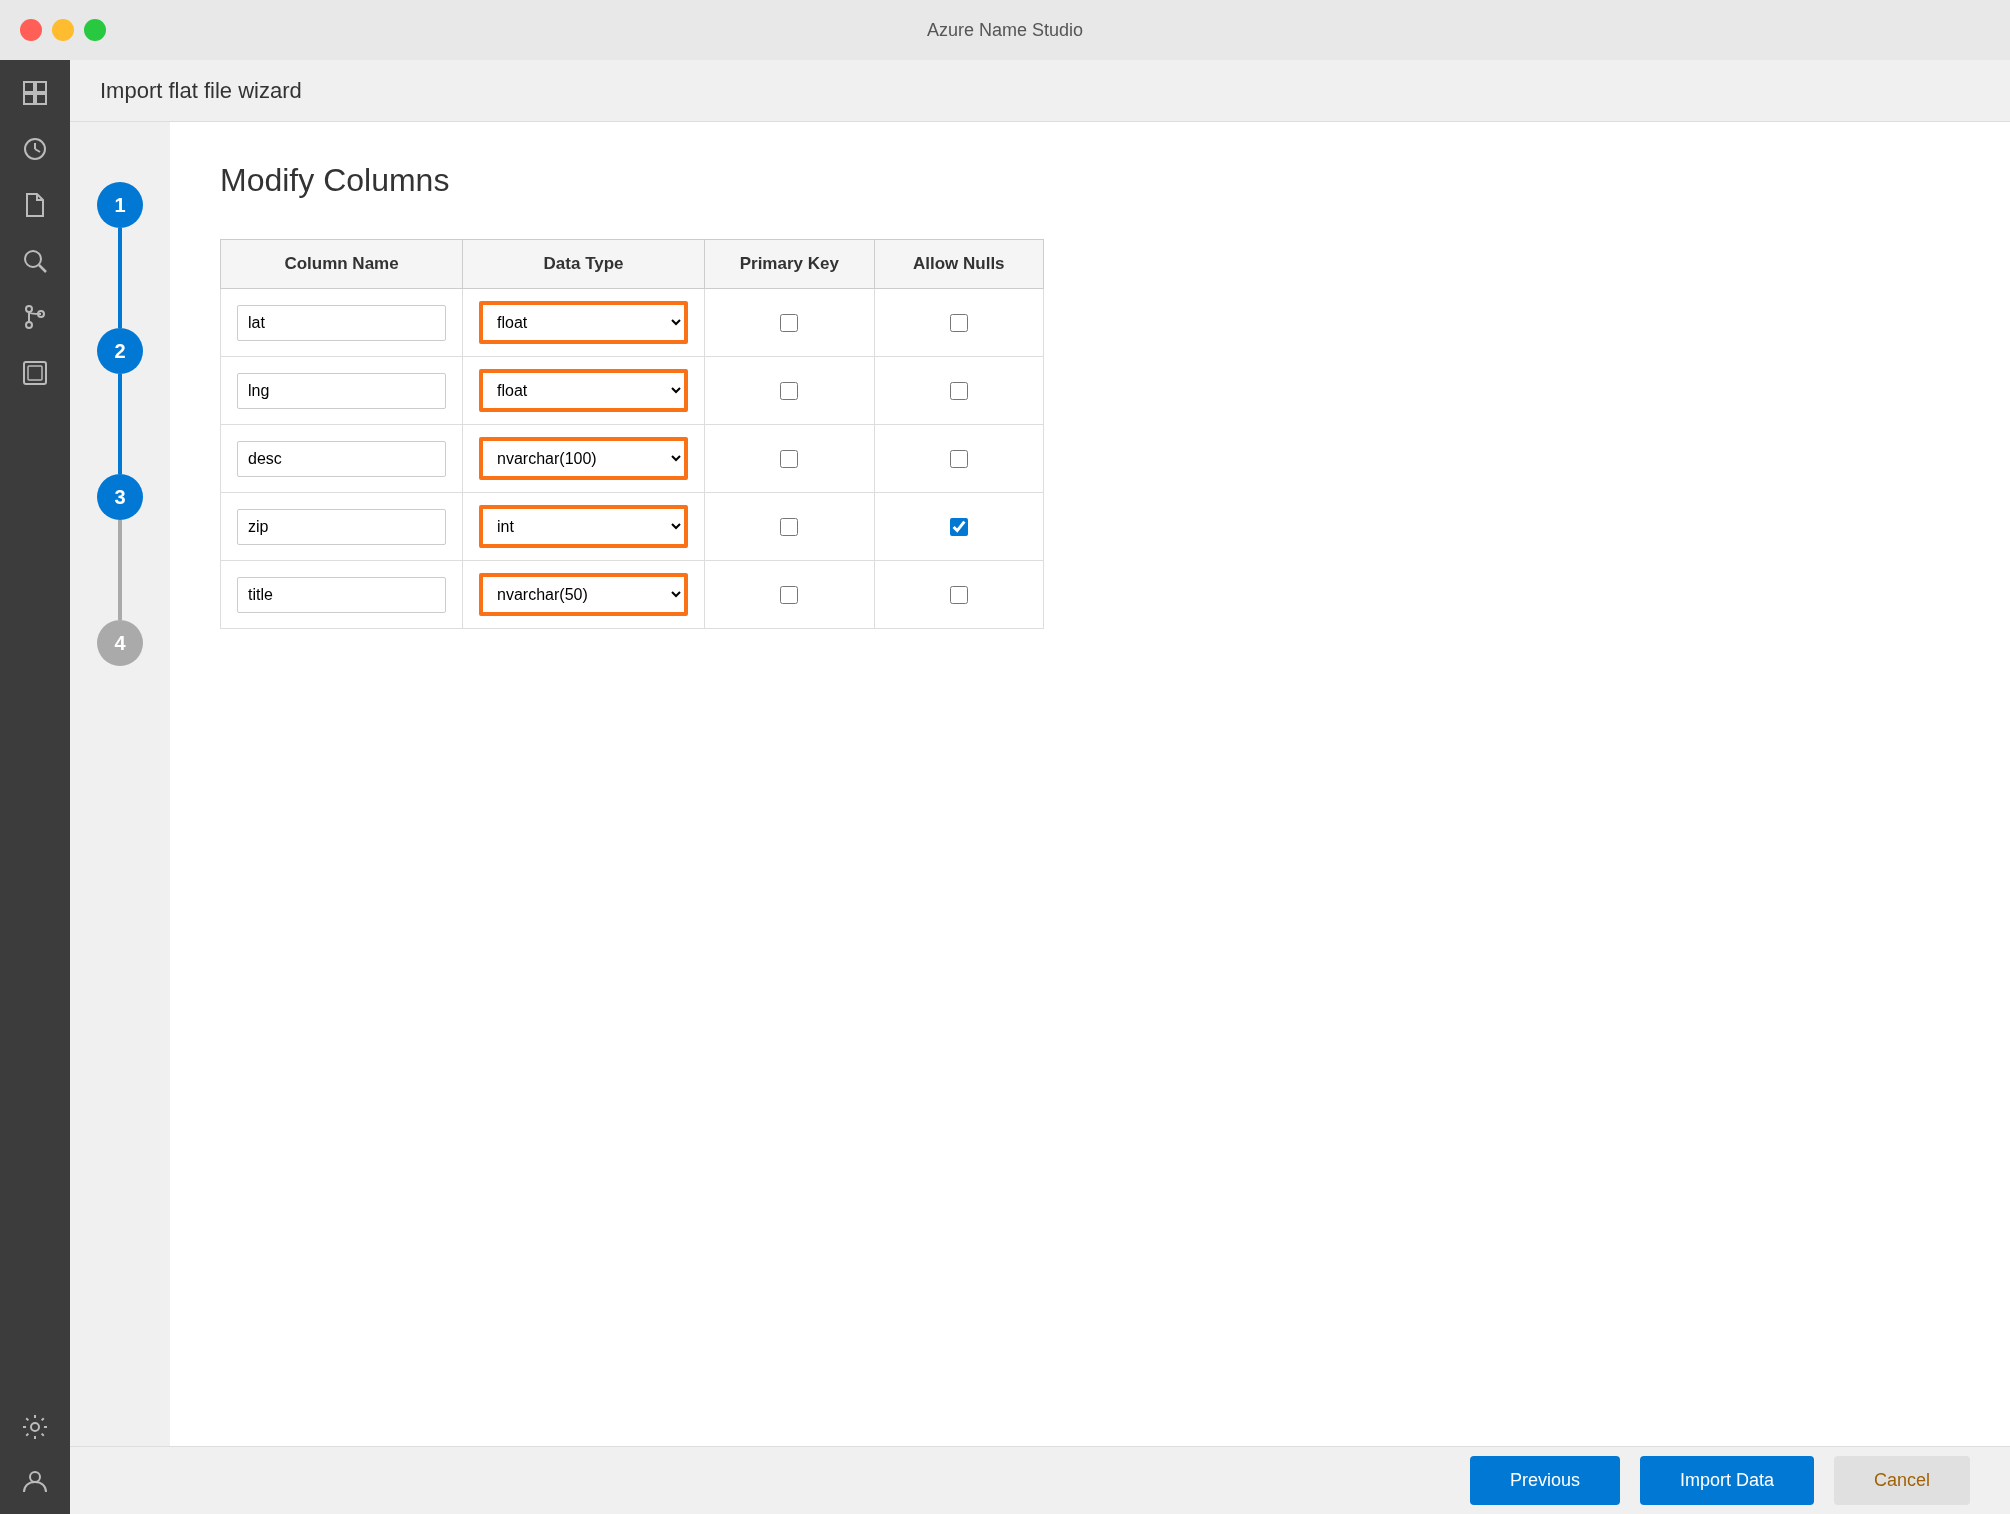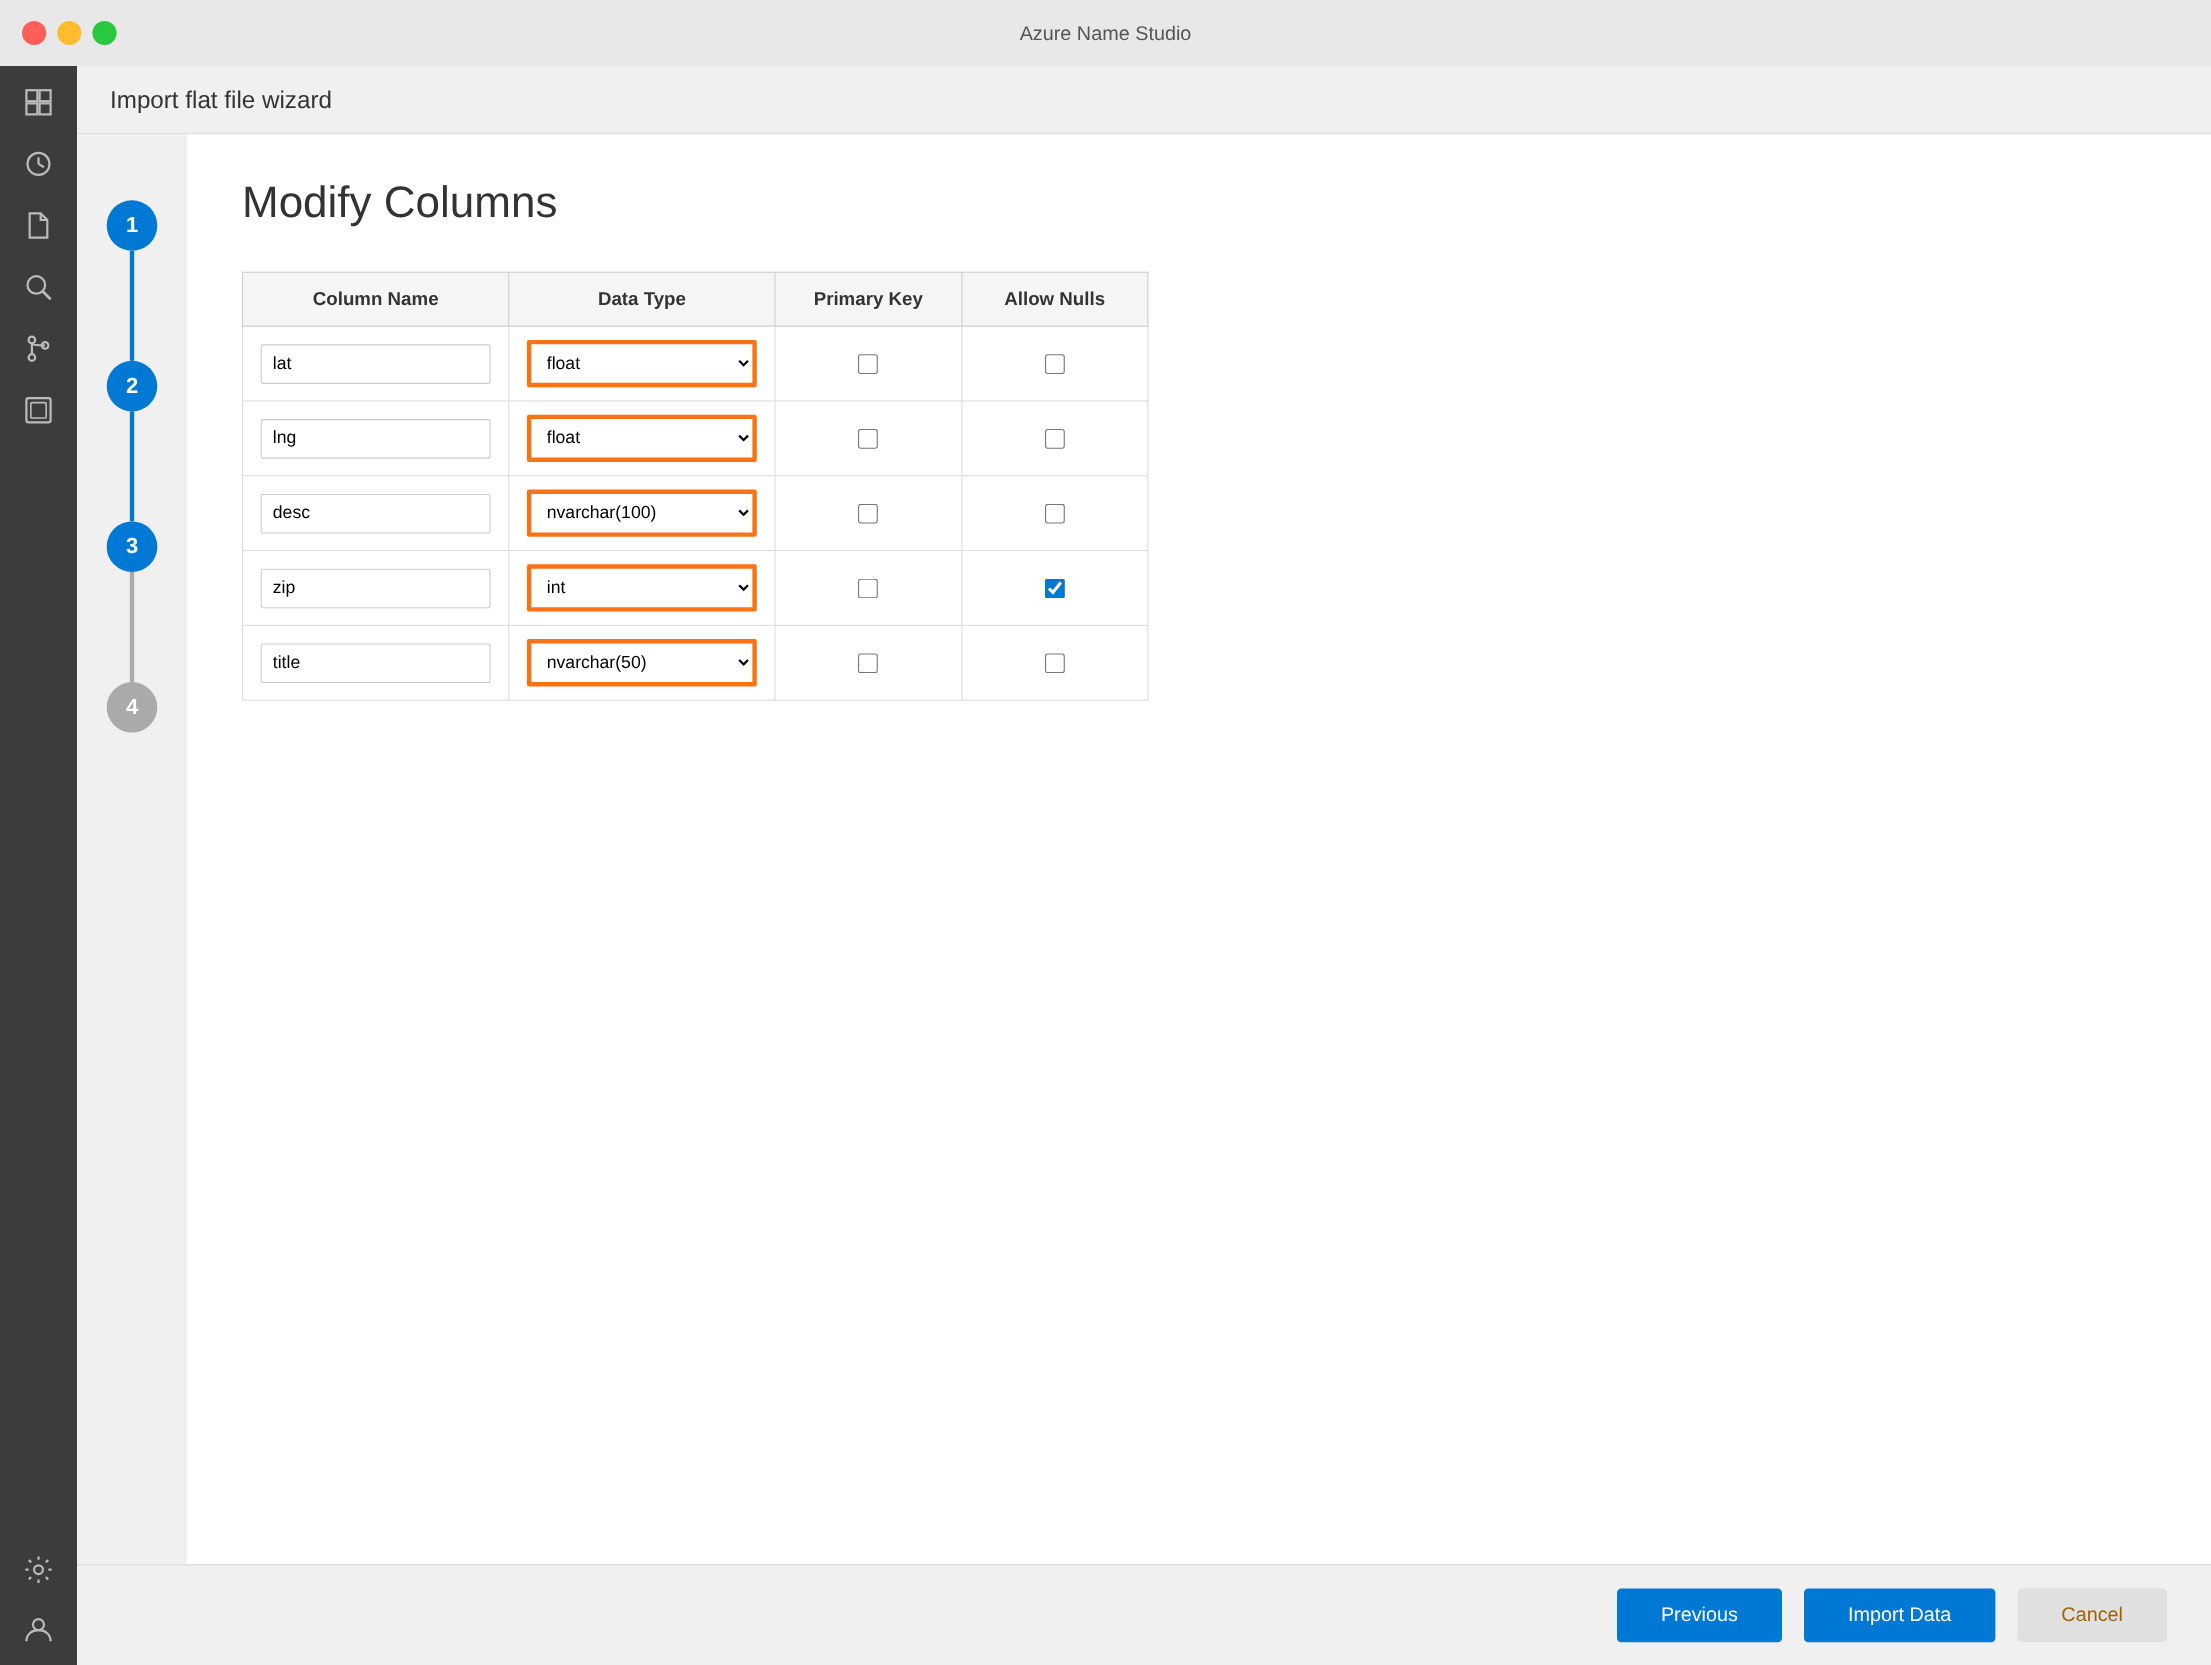--- a/index.html
+++ b/index.html
@@ -160,21 +160,21 @@
       background: #fff;
       padding: 40px 50px;
       overflow-y: auto;
     }
     .step-label {
       font-size: 18px;
       color: #666;
       margin-bottom: 10px;
     }
     .page-title {
-      font-size: 40px;
+      font-size: 32px;
       color: #333;
       font-weight: 400;
       margin-bottom: 40px;
     }
 
     
     .columns-table {
       border-collapse: collapse;
       width: 824px;
     }
@@ -222,21 +222,21 @@
     }
     .row-checkbox {
       width: 18px;
       height: 18px;
       cursor: pointer;
       accent-color: #0078d4;
     }
 
     
     .footer {
-      height: 92px;
+      height: 68px;
       background: #f0f0f0;
       display: flex;
       align-items: center;
       justify-content: flex-end;
       padding: 0 40px;
       gap: 20px;
       border-top: 1px solid #ddd;
       flex-shrink: 0;
     }
     .btn {

